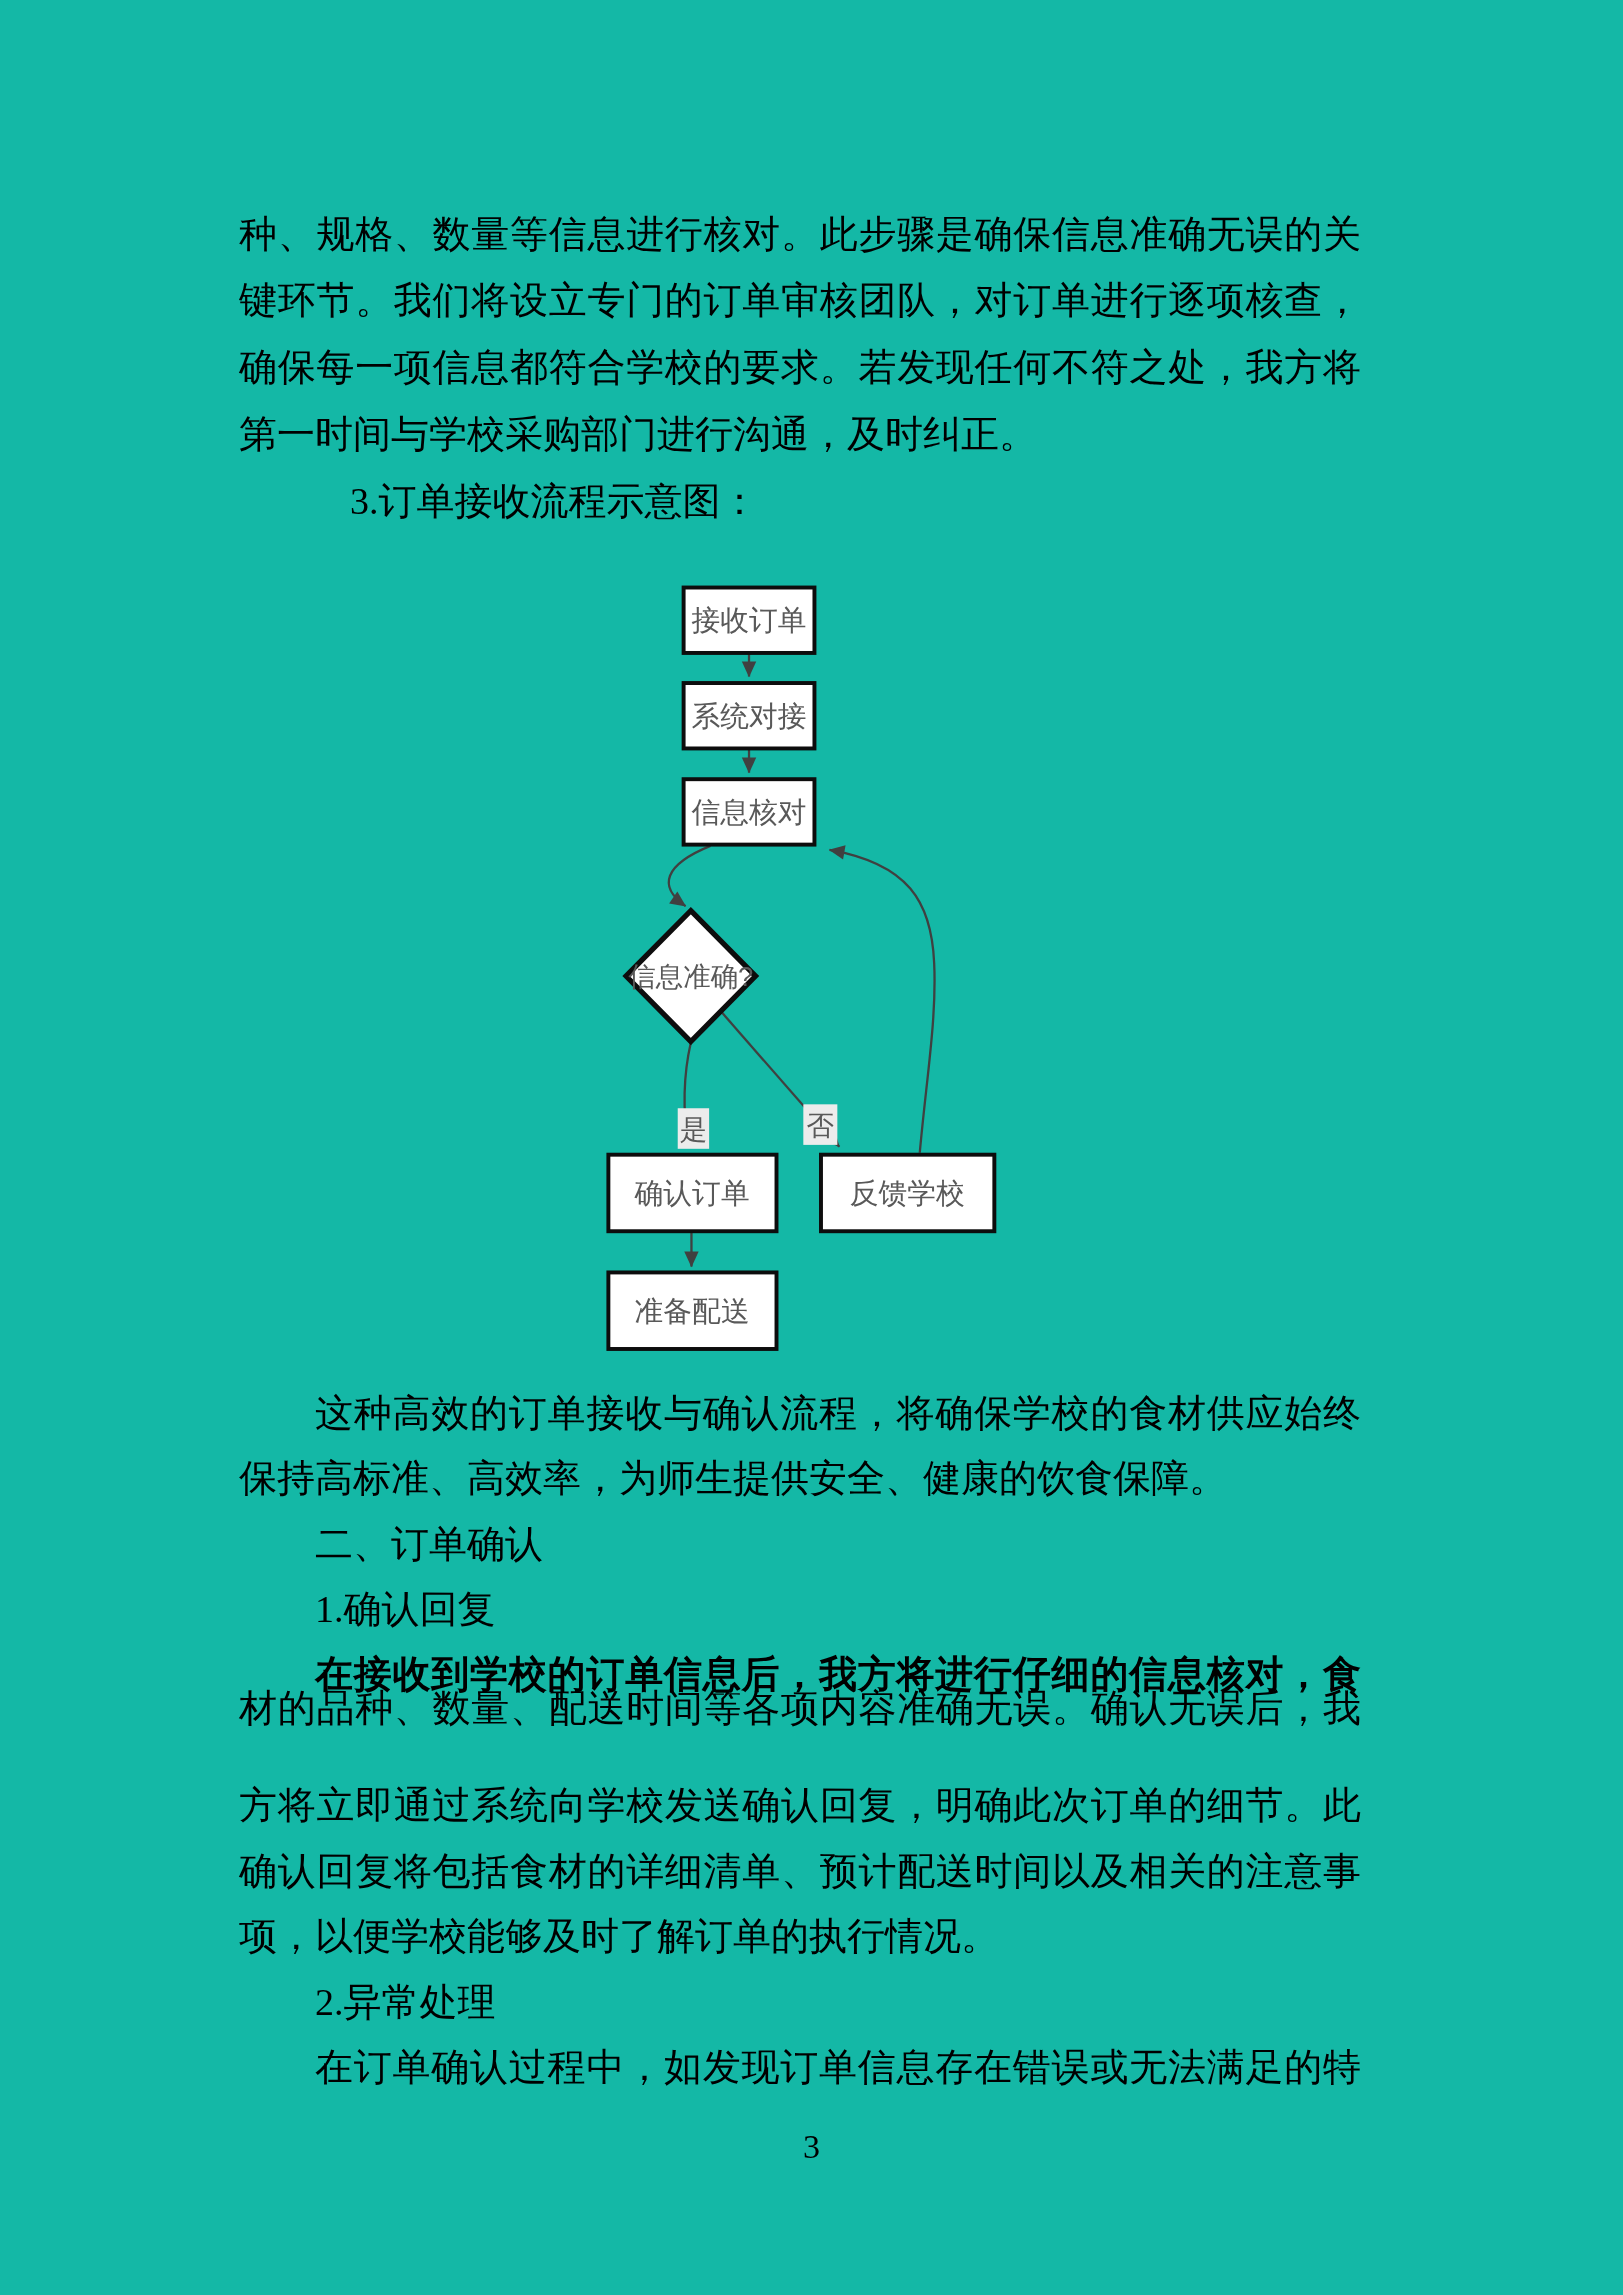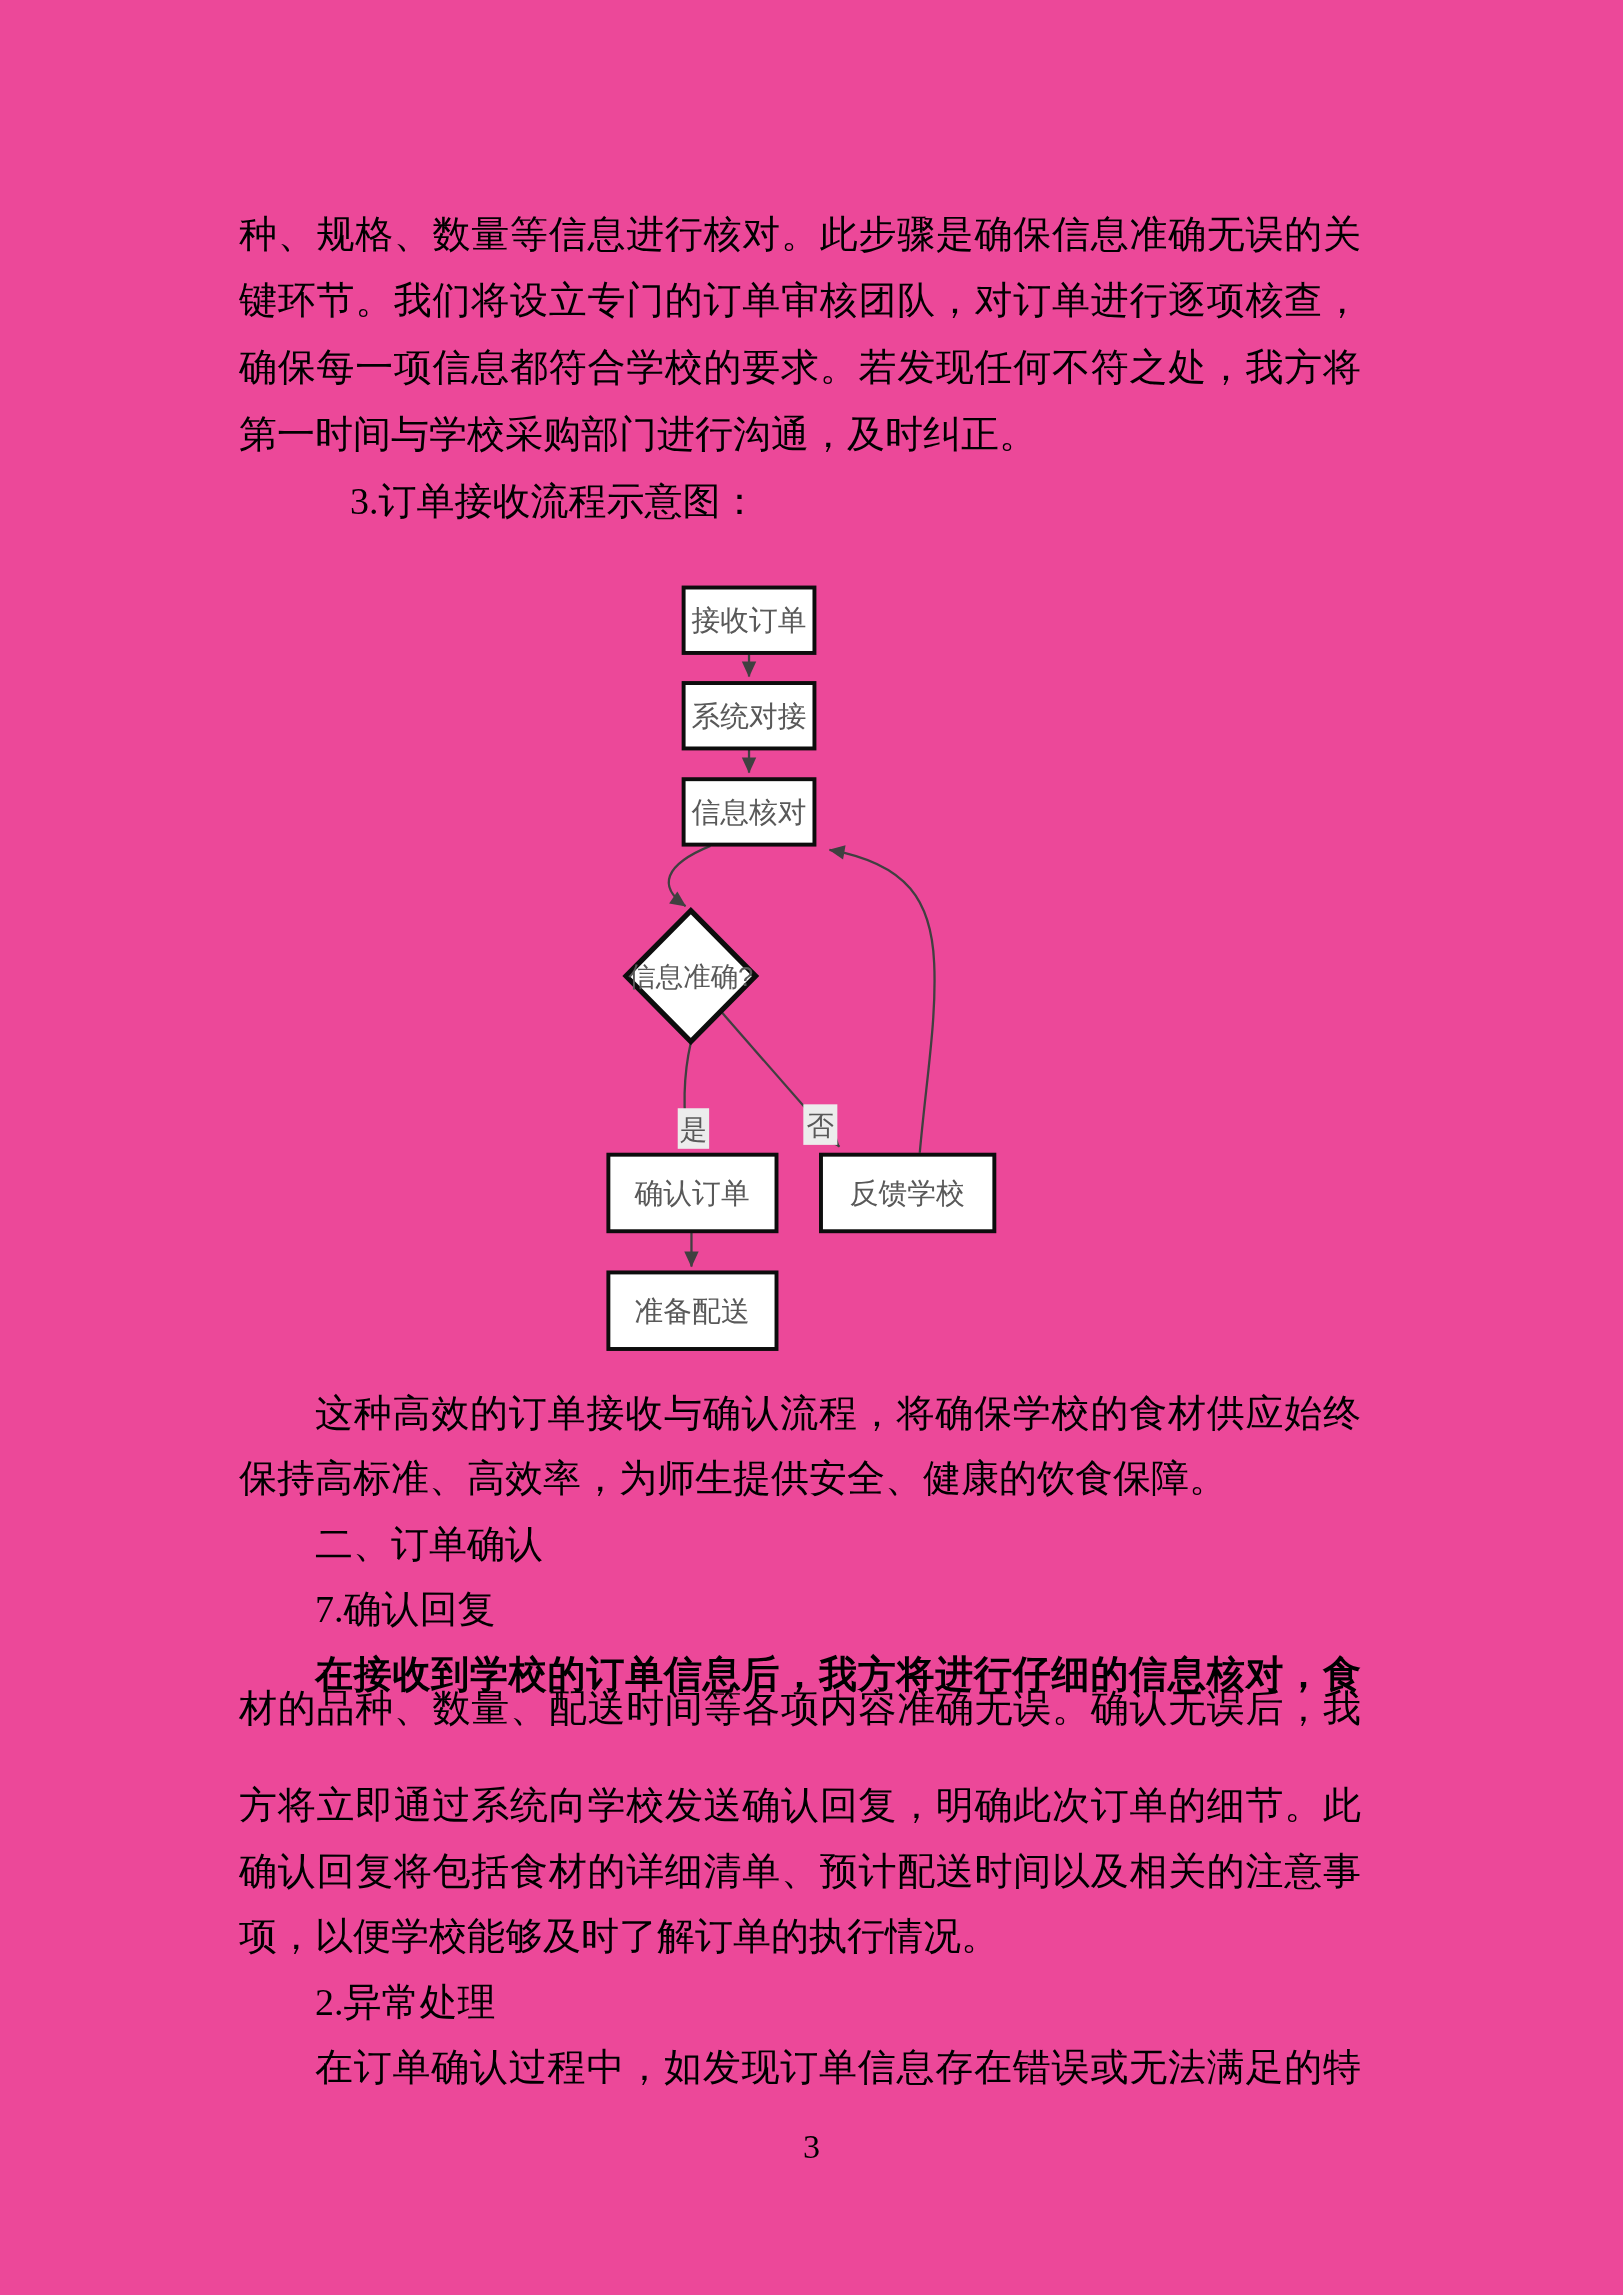--- a/index.html
+++ b/index.html
@@ -1,19 +1,19 @@
 <!DOCTYPE html>
 <html style="font-size:10.5px"><head>
 <meta charset="utf-8">
 <style>
   html,body { margin:0; padding:0; background:#ffffff; }
   .page {
     position:relative;
     width:1623px; height:2295px;
-    background:#ec4899;
+    background:#14b8a6;
     overflow:hidden;
     font-family:"Liberation Serif", serif;
   }
   .line {
     position:absolute;
     font-size:38px;
     line-height:65px;
     height:65px;
     color:#000000;
     white-space:nowrap;
@@ -54,21 +54,21 @@
 
   <div class="line just" style="top:202px;  left:239px; width:1122px;">种、规格、数量等信息进行核对。此步骤是确保信息准确无误的关</div>
   <div class="line just" style="top:268px;  left:239px; width:1122px;">键环节。我们将设立专门的订单审核团队，对订单进行逐项核查，</div>
   <div class="line just" style="top:335px;  left:239px; width:1122px;">确保每一项信息都符合学校的要求。若发现任何不符之处，我方将</div>
   <div class="line" style="top:402px;  left:239px;">第一时间与学校采购部门进行沟通，及时纠正。</div>
   <div class="line" style="top:469px;  left:313px;margin-left:37px;">3.订单接收流程示意图：</div>
 
   <div class="line just" style="top:1381px; left:315px; width:1046px;">这种高效的订单接收与确认流程，将确保学校的食材供应始终</div>
   <div class="line" style="top:1446px; left:239px;">保持高标准、高效率，为师生提供安全、健康的饮食保障。</div>
   <div class="line" style="top:1512px; left:315px;">二、订单确认</div>
-  <div class="line" style="top:1577px; left:315px;">7.确认回复</div>
+  <div class="line" style="top:1577px; left:315px;">1.确认回复</div>
   <div class="line just" style="top:1642px; left:315px; width:1046px;font-weight:bold;">在接收到学校的订单信息后，我方将进行仔细的信息核对，食</div>
   <div class="line just" style="top:1676px; left:239px; width:1122px;">材的品种、数量、配送时间等各项内容准确无误。确认无误后，我</div>
   <div class="line just" style="top:1773px; left:239px; width:1122px;">方将立即通过系统向学校发送确认回复，明确此次订单的细节。此</div>
   <div class="line just" style="top:1839px; left:239px; width:1122px;">确认回复将包括食材的详细清单、预计配送时间以及相关的注意事</div>
   <div class="line" style="top:1904px; left:239px;">项，以便学校能够及时了解订单的执行情况。</div>
   <div class="line" style="top:1970px; left:315px;">2.异常处理</div>
   <div class="line just" style="top:2035px; left:315px; width:1046px;">在订单确认过程中，如发现订单信息存在错误或无法满足的特</div>
 
   <svg class="flow-svg" width="1623" height="2295" viewBox="0 0 2481 3508">
     <defs>

